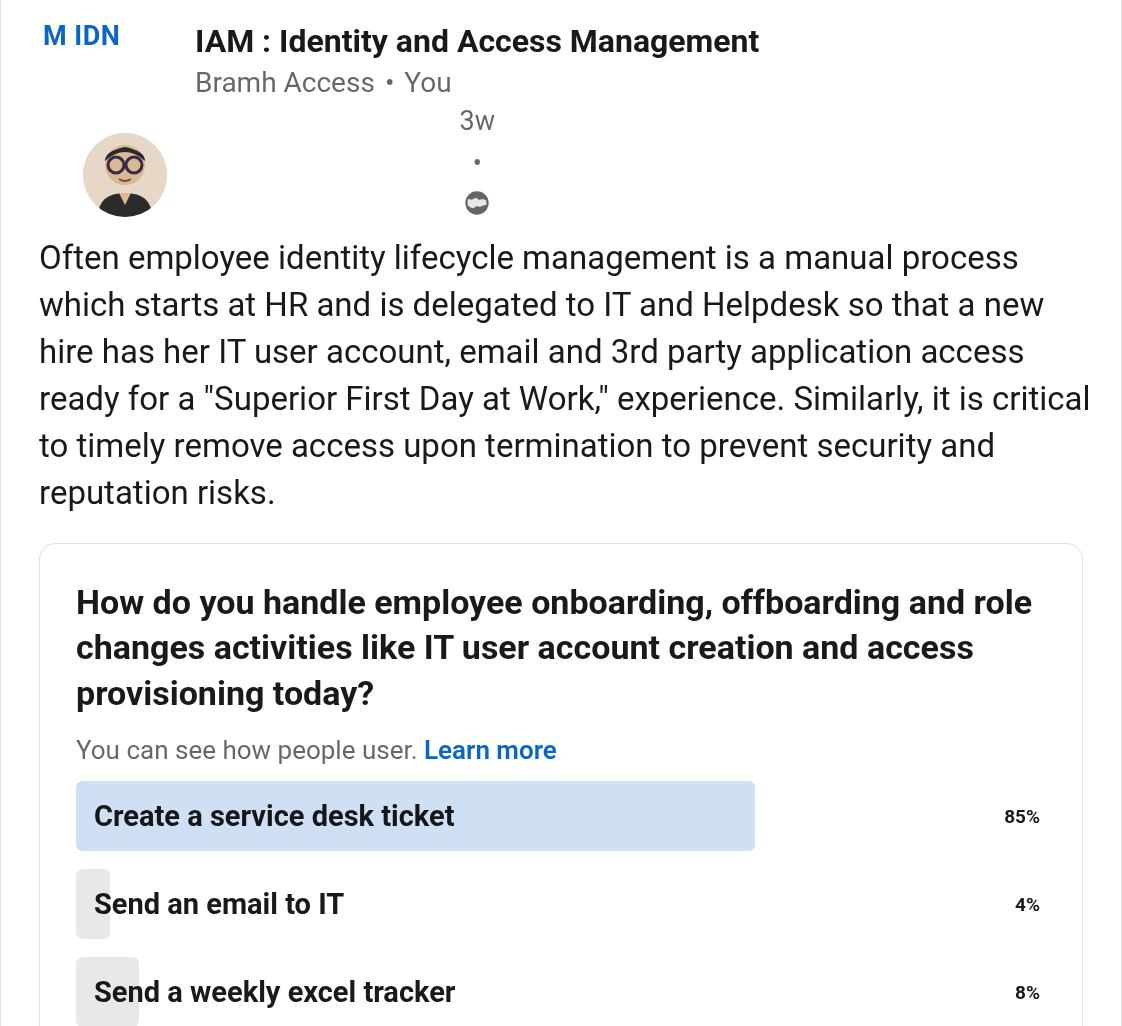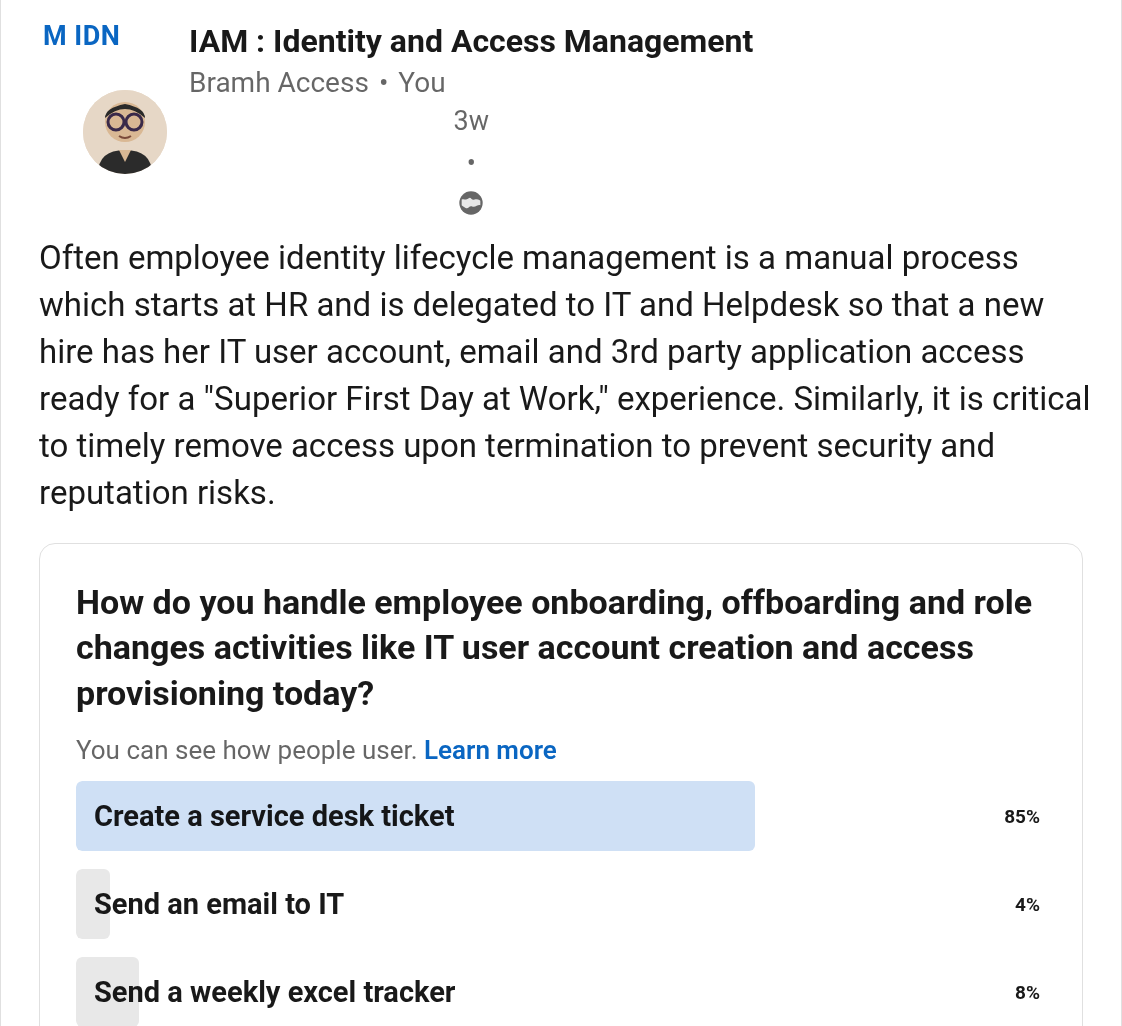--- a/index.html
+++ b/index.html
@@ -10,21 +10,21 @@
     width: 1122px;
   }
   .card {
     border-left: 1px solid #e0e0e0;
     border-right: 1px solid #e0e0e0;
     padding: 0;
     background: #fff;
   }
   .header {
     display: flex;
-    align-items: center;
+    align-items: flex-end;
     padding: 18px 30px 0 42px;
     position: relative;
   }
   .corner-text {
     position: absolute;
     top: 20px;
     left: 42px;
     font-size: 27px;
     font-weight: 700;
     color: #0a66c2;
@@ -38,21 +38,21 @@
     overflow: hidden;
     flex: 0 0 auto;
     margin-top: 28px;
     margin-left: 40px;
     position: relative;
     z-index: 2;
     background: #e8d9c8;
   }
   .avatar svg { width: 100%; height: 100%; display:block; }
   .meta {
-    margin-left: 22px;
+    margin-left: 28px;
     padding-top: 4px;
   }
   .group-name {
     font-size: 32px;
     font-weight: 700;
     color: rgba(0,0,0,0.9);
     line-height: 1.2;
   }
   .author-line {
     font-size: 28px;

